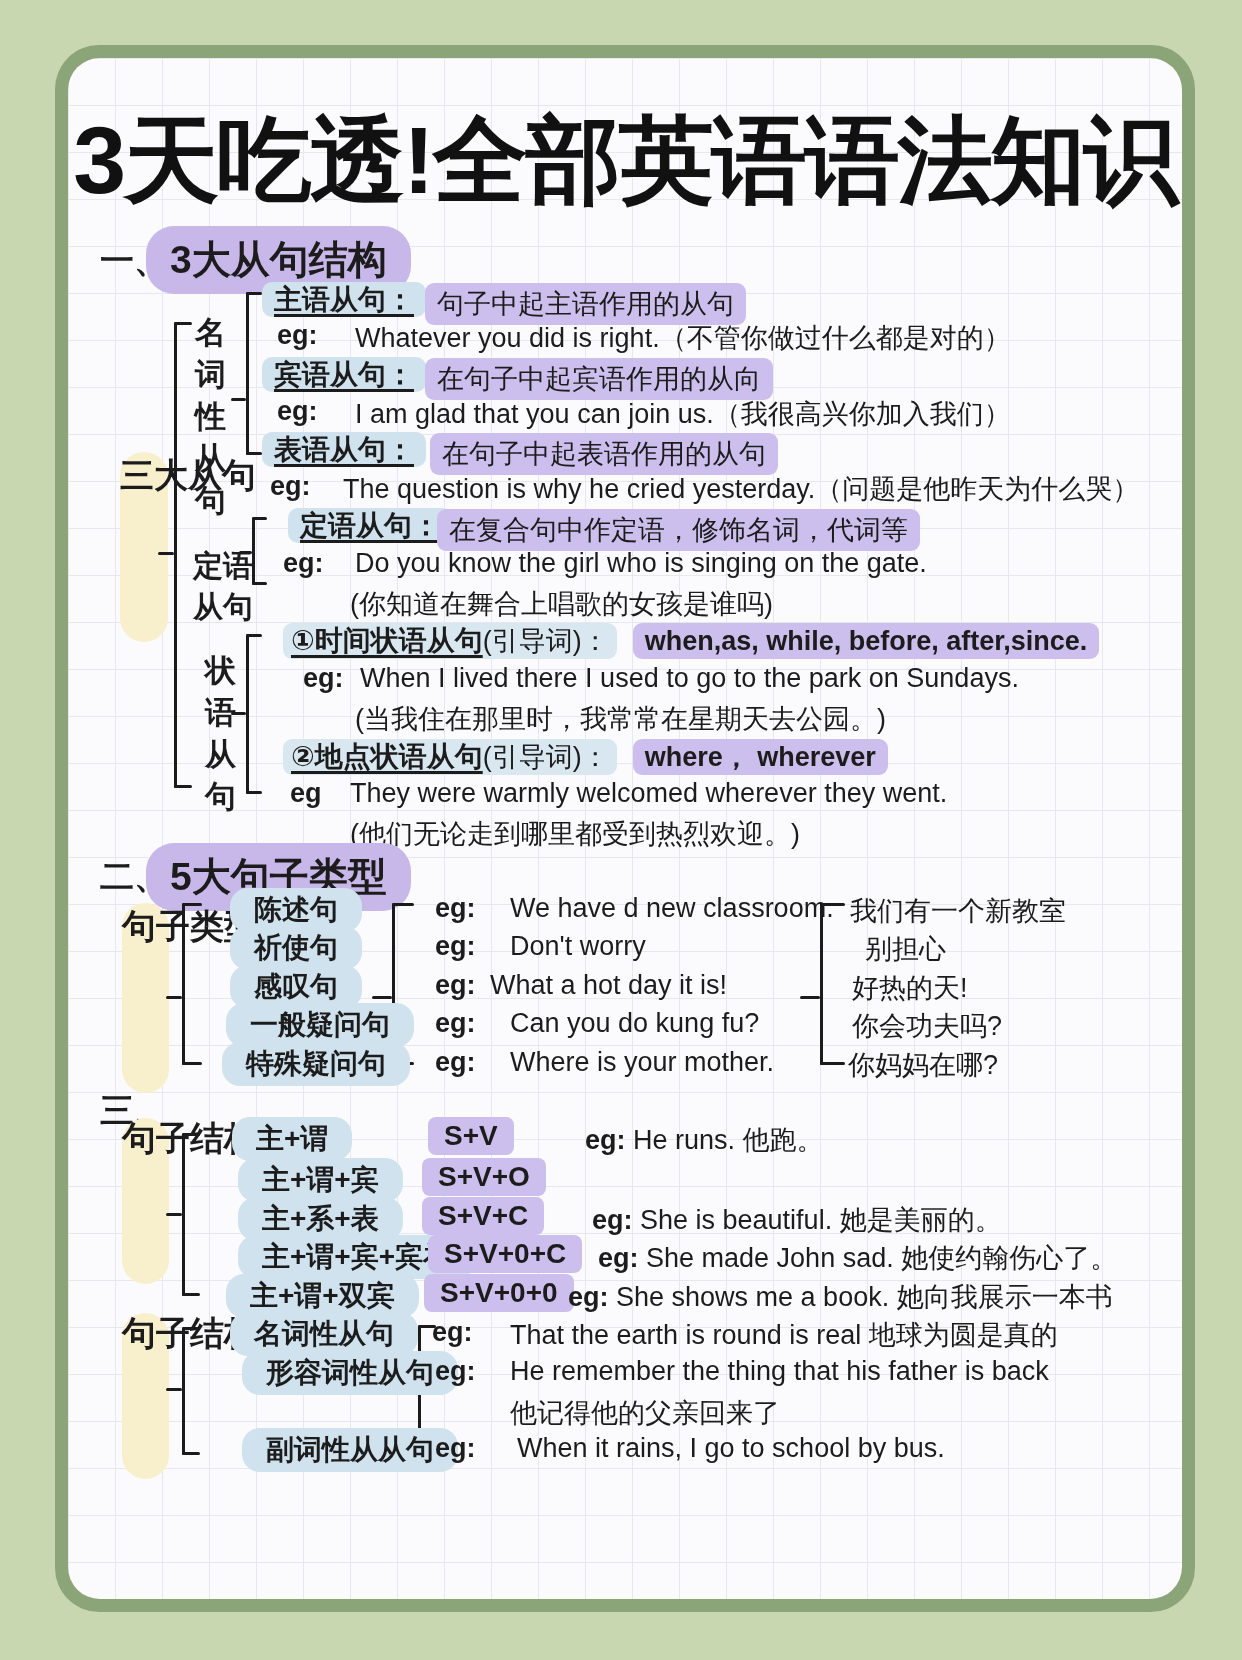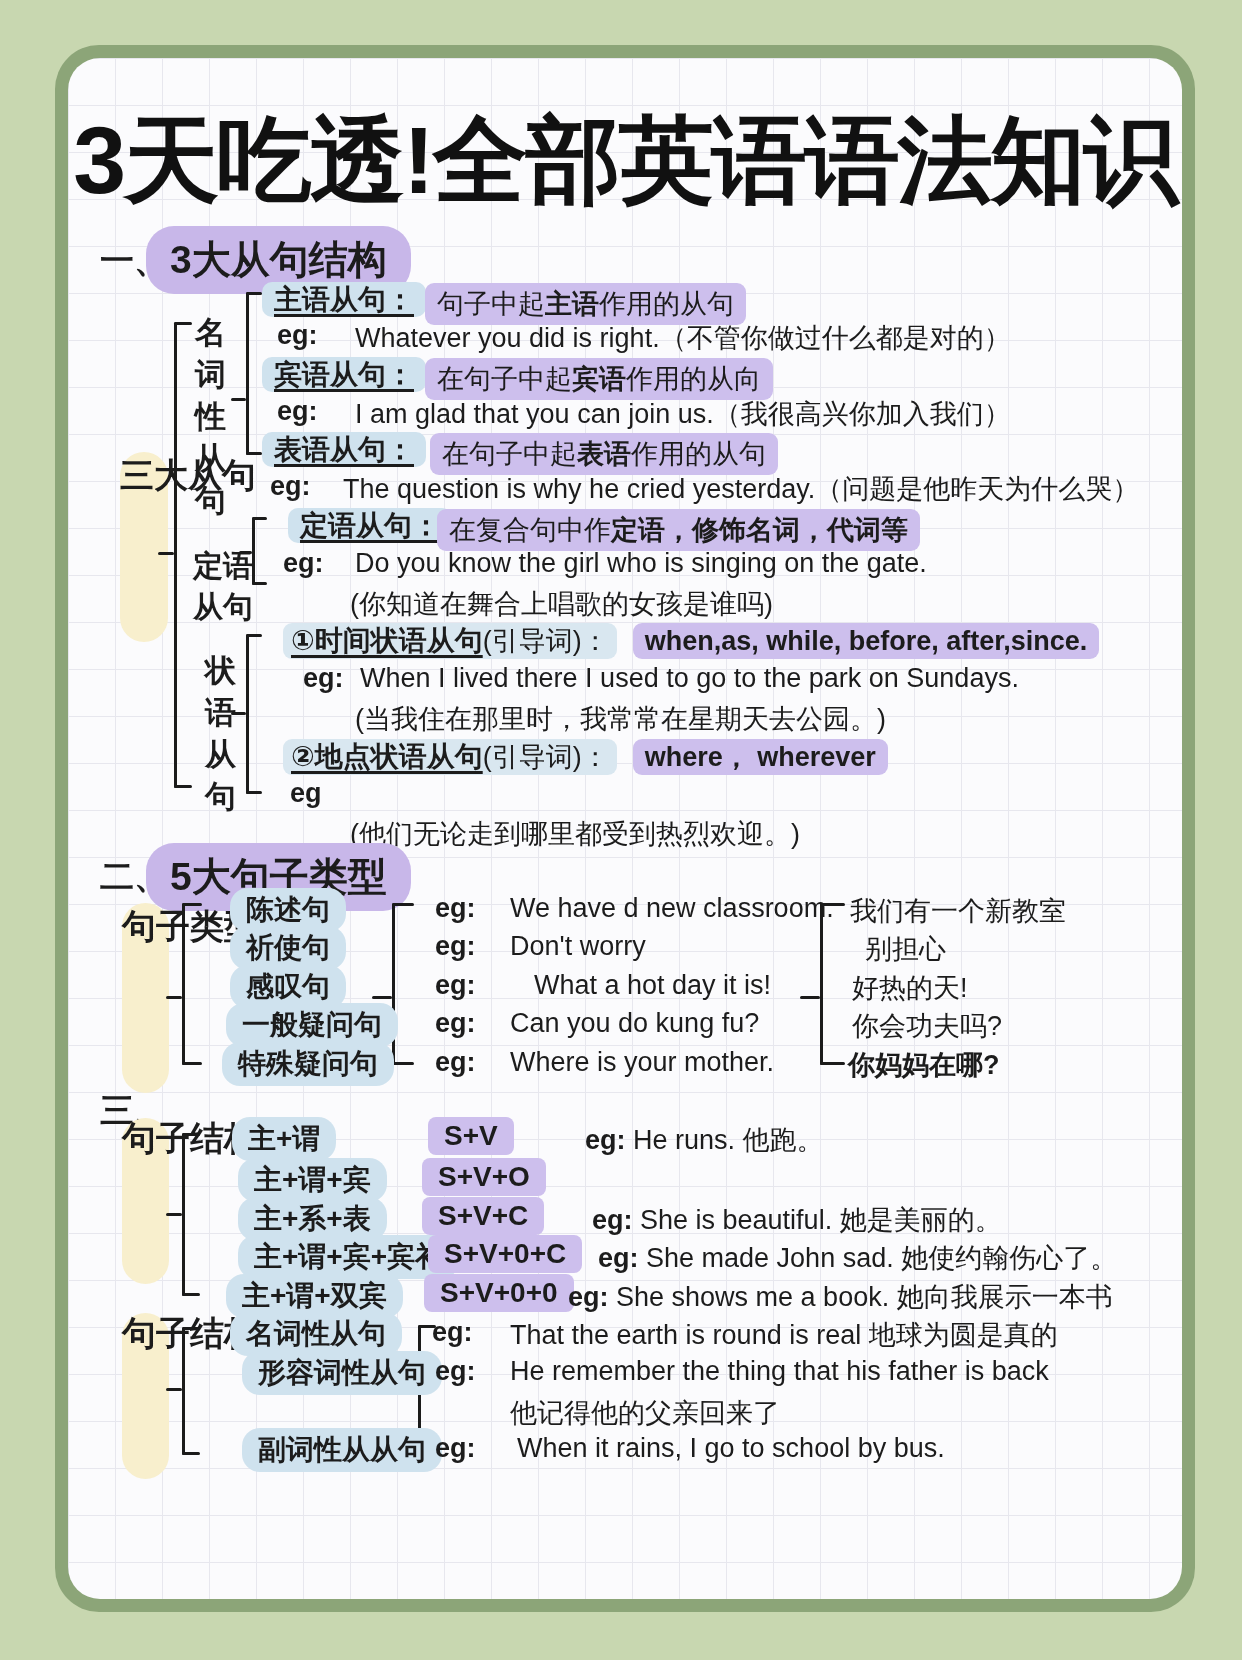--- a/index.html
+++ b/index.html
@@ -39,32 +39,32 @@
   .vbranch{text-align:center;font-weight:bold;font-size:31px;}
   .ln{position:absolute;background:#1b1b1b;border-radius:2px;}
   .row{position:absolute;white-space:nowrap;font-size:27px;}
   .term{
     font-weight:bold;text-decoration:underline;
     text-decoration-thickness:2.5px;text-underline-offset:5px;
     font-size:28px;background:#cfe2ee;border-radius:10px;padding:2px 12px;
   }
   .hlp{background:#cdbfed;border-radius:9px;padding:3px 12px;}
   .egl{font-weight:bold;}
-  .b{font-weight:bold;}
+  .b{font-weight:normal;}
   .advterm{
     background:#d9e7f0;border-radius:9px;padding:3px 8px;
   }
   .advterm .u{
     font-weight:bold;text-decoration:underline;
     text-decoration-thickness:2.5px;text-underline-offset:5px;font-size:28px;
   }
   .kw{font-weight:bold;margin-left:16px;}
   .typepill{
     font-size:28px;font-weight:bold;background:#cfe2ee;
-    border-radius:18px;padding:3px 16px;
+    border-radius:18px;padding:3px 24px;
   }
   .formpill{
     font-size:28px;font-weight:bold;background:#cdbfed;
     border-radius:8px;padding:3px 16px;
   }
 </style>
 </head>
 <body>
 
 <div class="frame"></div>
@@ -120,20 +120,21 @@
   <div class="row" style="left:355px;top:548px">Do you know the girl who is singing on the gate.</div>
   <div class="row" style="left:350px;top:586px">(你知道在舞合上唱歌的女孩是谁吗)</div>
 
   <div class="row" style="left:283px;top:622px"><span class="advterm"><span class="u">①时间状语从句</span><span>(引导词)：</span></span><span class="kw hlp">when,as, while, before, after,since.</span></div>
   <div class="row" style="left:303px;top:663px"><span class="egl">eg:</span></div>
   <div class="row" style="left:355px;top:701px">(当我住在那里时，我常常在星期天去公园。)</div>
   <div class="row" style="left:360px;top:663px">When I lived there I used to go to the park on Sundays.</div>
 
   <div class="row" style="left:283px;top:738px"><span class="advterm"><span class="u">②地点状语从句</span><span>(引导词)：</span></span><span class="kw hlp">where， wherever</span></div>
   <div class="row" style="left:290px;top:778px"><span class="egl">eg</span></div>
+  <div class="row" style="left:350px;top:778px">They were warmly welcomed wherever they went.</div>
   <div class="row" style="left:350px;top:816px">(他们无论走到哪里都受到热烈欢迎。)</div>
 
   <div class="abs secnum" style="left:100px;top:854px">二、</div>
   <div class="abs secpill" style="left:146px;top:843px">5大句子类型</div>
   <div class="abs vside" style="left:122px;top:903px;width:47px;height:190px;line-height:47.5px;">句子类型</div>
 
   <div class="ln" style="left:182px;top:903px;width:3px;height:162px"></div>
   <div class="ln" style="left:182px;top:903px;width:20px;height:3px"></div>
   <div class="ln" style="left:182px;top:1062px;width:20px;height:3px"></div>
   <div class="ln" style="left:166px;top:996px;width:16px;height:3px"></div>
@@ -150,21 +151,21 @@
   <div class="abs typepill" style="left:230px;top:926px">祈使句</div>
   <div class="abs typepill" style="left:230px;top:965px">感叹句</div>
   <div class="abs typepill" style="left:226px;top:1003px">一般疑问句</div>
   <div class="abs typepill" style="left:222px;top:1042px">特殊疑问句</div>
 
   <div class="row" style="left:435px;top:893px"><span class="egl">eg:</span></div>
   <div class="row" style="left:510px;top:893px">We have d new classroom.</div>
   <div class="row" style="left:435px;top:931px"><span class="egl">eg:</span></div>
   <div class="row" style="left:510px;top:931px">Don't worry</div>
   <div class="row" style="left:435px;top:970px"><span class="egl">eg:</span></div>
-  <div class="row" style="left:534px;top:970px">What a hot day it is!</div>
+  <div class="row" style="left:490px;top:970px">What a hot day it is!</div>
   <div class="row" style="left:435px;top:1008px"><span class="egl">eg:</span></div>
   <div class="row" style="left:510px;top:1008px">Can you do kung fu?</div>
   <div class="row" style="left:435px;top:1047px"><span class="egl">eg:</span></div>
   <div class="row" style="left:510px;top:1047px">Where is your mother.</div>
 
   <div class="row" style="left:850px;top:893px">我们有一个新教室</div>
   <div class="row" style="left:865px;top:931px">别担心</div>
   <div class="row" style="left:852px;top:970px">好热的天!</div>
   <div class="row" style="left:852px;top:1008px">你会功夫吗?</div>
   <div class="row b" style="left:848px;top:1047px">你妈妈在哪?</div>

